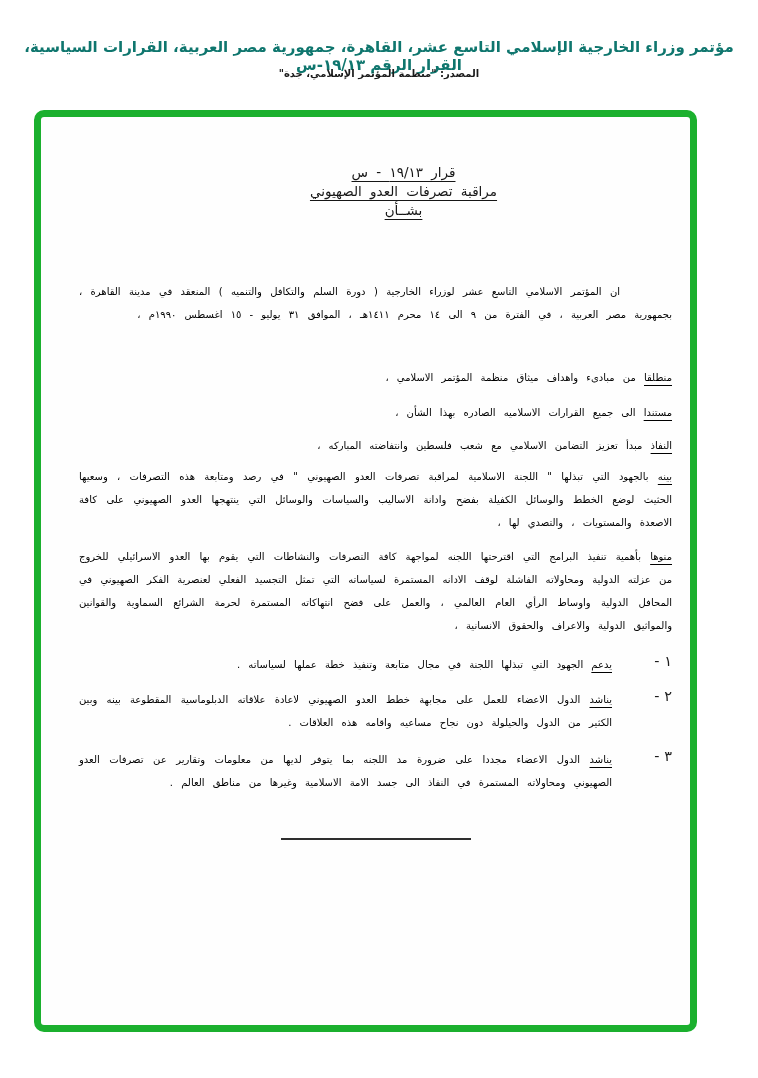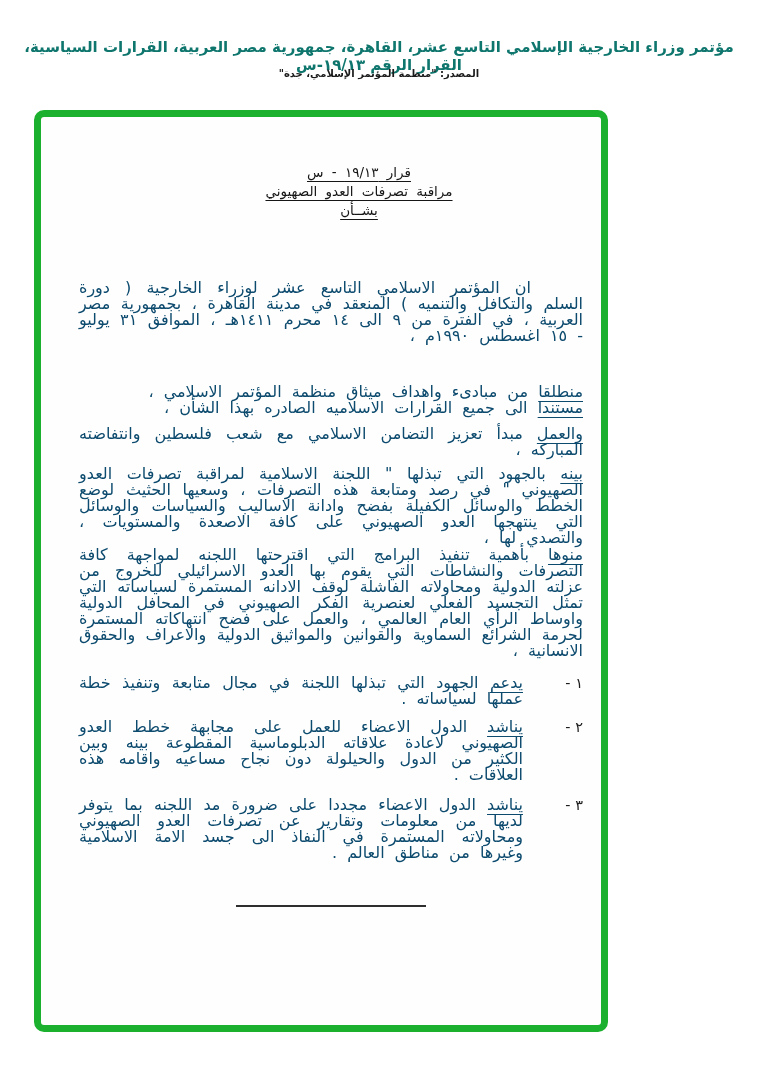--- a/index.html
+++ b/index.html
@@ -19,21 +19,21 @@
     letter-spacing:0.2px;
   }
   .source {
     position:absolute; top:68px; left:0; right:0;
     direction:rtl; text-align:center;
     font-weight:bold; font-size:10px; color:#1a1a1a;
   }
 
   .frame {
     position:absolute; left:34px; top:110px;
-    width:574px; height:922px;
+    width:663px; height:922px;
     border:7px solid #1bb02e;
     border-radius:10px;
     direction:rtl;
     padding:0 18px 0 38px;
     background:#fefefe;
   }
 
   .title-block {
     margin-top:46px;
     position:relative; right:-28px;
@@ -42,31 +42,31 @@
     letter-spacing:1px; word-spacing:4px;
     color:#161616;
   }
   .u {
     text-decoration:underline;
     text-underline-offset:4px;
     text-decoration-thickness:1.3px;
   }
 
   .para {
-    font-size:16px; line-height:16px;
+    font-size:10px; line-height:23px;
     text-align:justify;
     letter-spacing:1.2px; word-spacing:5px;
-    color:#0c4a6e;
+    color:#000000;
   }
   .opening { margin-top:60px; text-indent:52px; }
   .p1 { margin-top:40px; }
-  .p2 { }
+  .p2 { margin-top:12px; }
   .p3 { margin-top:10px; }
   .p4 { margin-top:8px; }
-  .p5 { margin-top:1px; }
+  .p5 { margin-top:11px; }
 
   .lead {
     text-decoration:underline;
     text-underline-offset:4px;
     text-decoration-thickness:1.3px;
   }
 
   .item { display:flex; }
   .i1 { margin-top:16px; }
   .i2 { margin-top:12px; }
@@ -104,21 +104,21 @@
     <span class="lead">منطلقا</span>
     <span>من مبادىء واهداف ميثاق منظمة المؤتمر الاسلامي ،</span>
   </div>
 
   <div class="para p2">
     <span class="lead">مستندا</span>
     <span>الى جميع القرارات الاسلاميه الصادره بهذا الشأن ،</span>
   </div>
 
   <div class="para p3">
-    <span class="lead">والعمل</span>
+    <span class="lead">النفاذ</span>
     <span>مبدأ تعزيز التضامن الاسلامي مع شعب فلسطين وانتفاضته المباركه ،</span>
   </div>
 
   <div class="para p4">
     <span class="lead">بينه</span>
     <span>بالجهود التي تبذلها " اللجنة الاسلامية لمراقبة تصرفات العدو الصهيوني " في رصد ومتابعة هذه التصرفات ، وسعيها الحثيث لوضع الخطط والوسائل الكفيلة بفضح وادانة الاساليب والسياسات والوسائل التي ينتهجها العدو الصهيوني على كافة الاصعدة والمستويات ، والتصدي لها ،</span>
   </div>
 
   <div class="para p5">
     <span class="lead">منوها</span>

